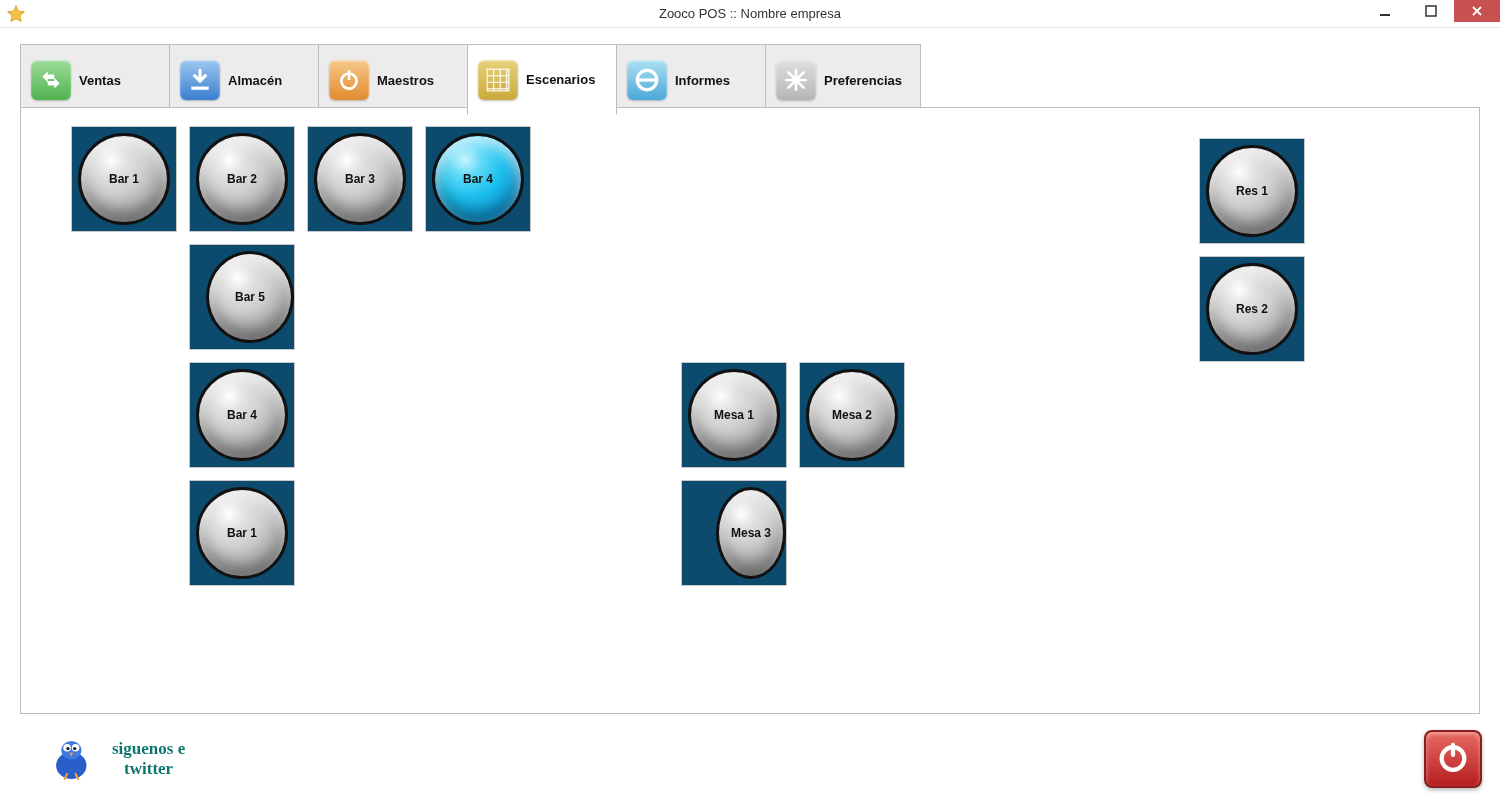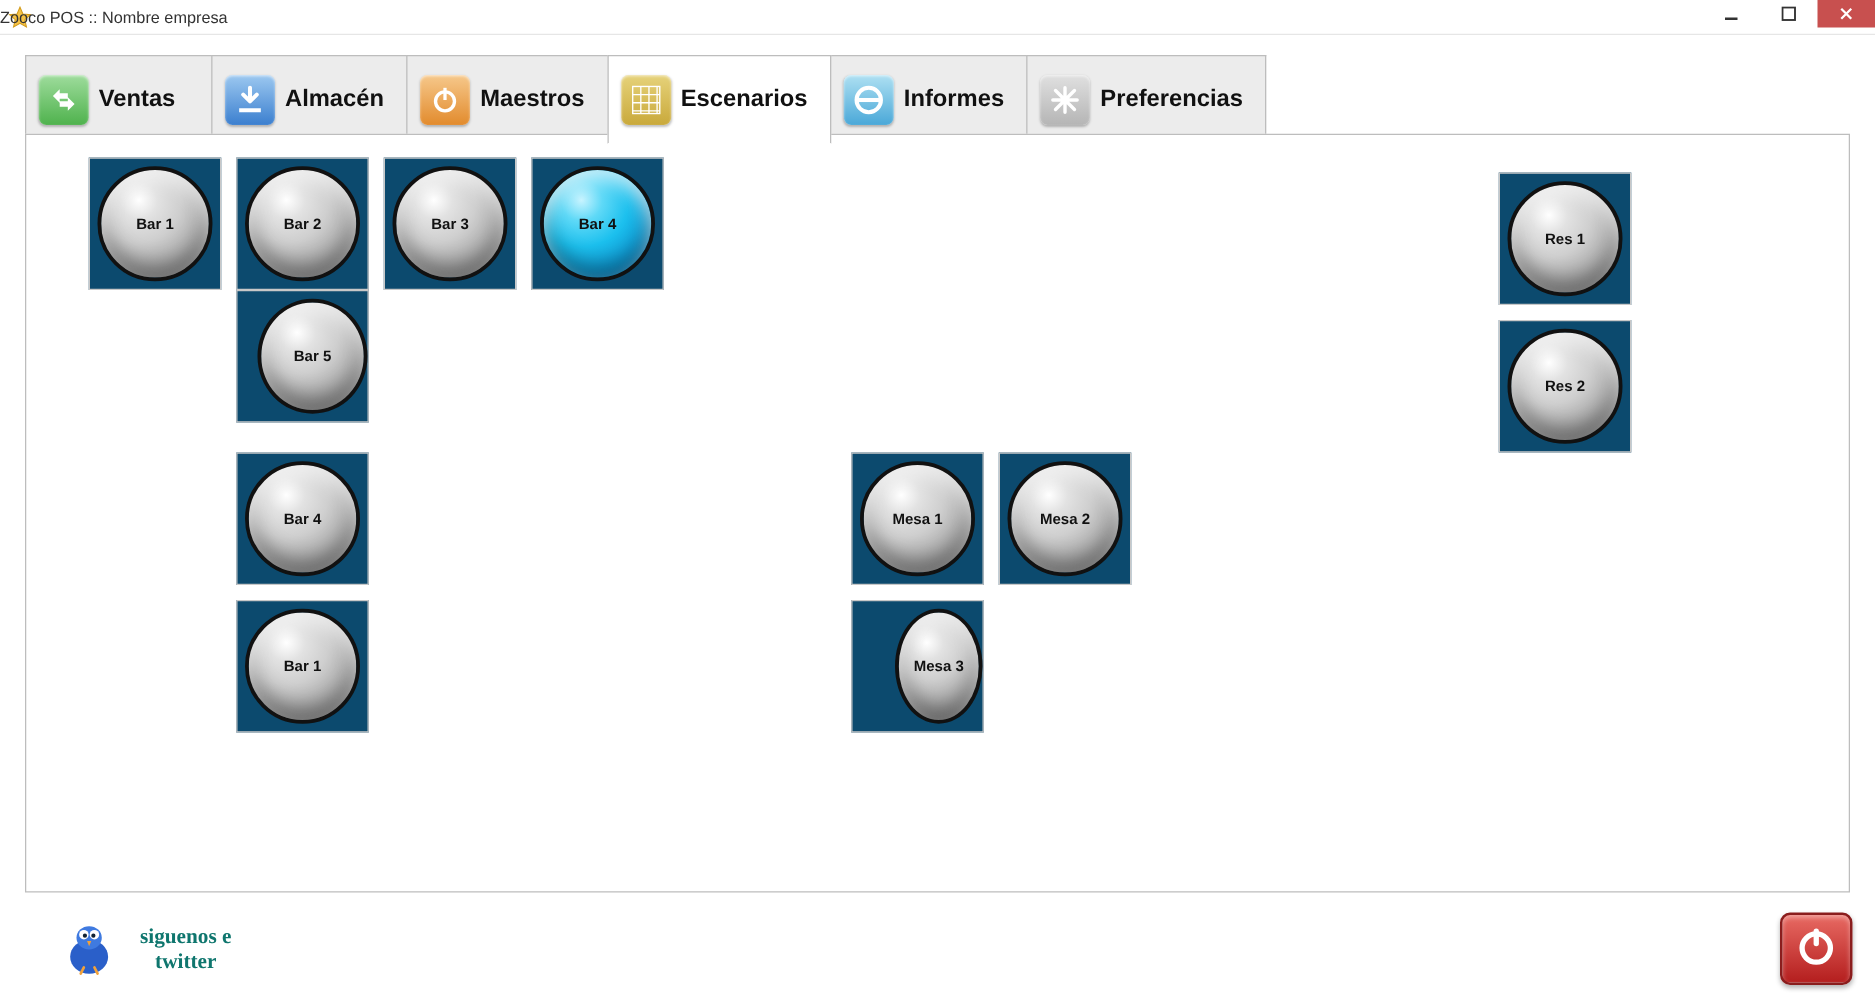--- a/index.html
+++ b/index.html
@@ -1,24 +1,24 @@
 <!DOCTYPE html>
 <html><head>
 <meta charset="utf-8">
 <style>
   * { box-sizing: border-box; }
   html, body { margin:0; padding:0; width:1500px; height:800px; font-family: "Segoe UI", Tahoma, sans-serif; background:#fff; overflow:hidden; }
   .titlebar { height:28px; background:#fff; border-bottom:1px solid #e6e6e6; display:flex; align-items:center; position:relative; }
   .titlebar .star { width:20px; height:20px; margin-left:6px; position:relative; }
-  .titlebar .title { position:absolute; left:0; right:0; text-align:left; font-size:13px; color:#333; pointer-events:none; }
+  .titlebar .title { position:absolute; left:0; right:0; text-align:center; font-size:13px; color:#333; pointer-events:none; }
   .winctrls { position:absolute; right:0; top:0; height:100%; display:flex; }
   .winbtn { width:46px; height:22px; display:flex; align-items:center; justify-content:center; font-size:13px; color:#333; }
   .winbtn.close { background:#c8504f; color:#fff; }
   .tabstrip { margin:16px 20px 0 20px; display:flex; align-items:flex-end; position:relative; }
-  .tab { height:71px; min-width:150px; padding:0 18px 0 10px; background:#ececec; border:1px solid #bdbdbd; border-bottom:none; display:flex; align-items:center; gap:8px; font-size:19px; font-weight:700; color:#111; margin-right:-1px; cursor:pointer; }
+  .tab { height:71px; min-width:150px; padding:0 18px 0 10px; background:#ececec; border:1px solid #bdbdbd; border-bottom:none; display:flex; align-items:center; gap:8px; font-size:13px; font-weight:700; color:#111; margin-right:-1px; cursor:pointer; }
   .tab.active { background:#fff; border-bottom:1px solid #fff; z-index:2; }
   .tabicon { width:40px; height:40px; border-radius:6px; display:flex; align-items:center; justify-content:center; box-shadow: inset 0 1px 2px rgba(255,255,255,.6), 0 1px 2px rgba(0,0,0,.25); }
   .tabicon svg { width:26px; height:26px; }
   .tabicon.green  { background:linear-gradient(#9edc9c,#4fb24d); }
   .tabicon.blue   { background:linear-gradient(#9cc8f0,#3b7fcf); }
   .tabicon.orange { background:linear-gradient(#f6c88b,#e28b2d); }
   .tabicon.yellow { background:linear-gradient(#e6d27a,#c9a93b); }
   .tabicon.cyan   { background:linear-gradient(#aee0f2,#4aa8d8); }
   .tabicon.gray   { background:linear-gradient(#e0e0e0,#b5b5b5); }
   .content { position:absolute; left:20px; right:20px; top:107px; bottom:86px; border:1px solid #bdbdbd; background:#fff; }
@@ -131,21 +131,21 @@
     <div class="orb" style="left: 286px; top: 18px;">
       <div class="circle">
         <span class="lbl">Bar 3</span>
       </div>
     </div>
     <div class="orb selected" style="left: 404px; top: 18px;">
       <div class="circle">
         <span class="lbl">Bar 4</span>
       </div>
     </div>
-    <div class="orb" style="left: 168px; top: 124px; padding-left: 16px;">
+    <div class="orb" style="left: 168px; top: 136px; padding-left: 16px;">
       <div class="circle">
         <span class="lbl">Bar 5</span>
       </div>
     </div>
     <div class="orb" style="left: 168px; top: 254px;">
       <div class="circle">
         <span class="lbl">Bar 4</span>
       </div>
     </div>
     <div class="orb" style="left: 168px; top: 372px;">

